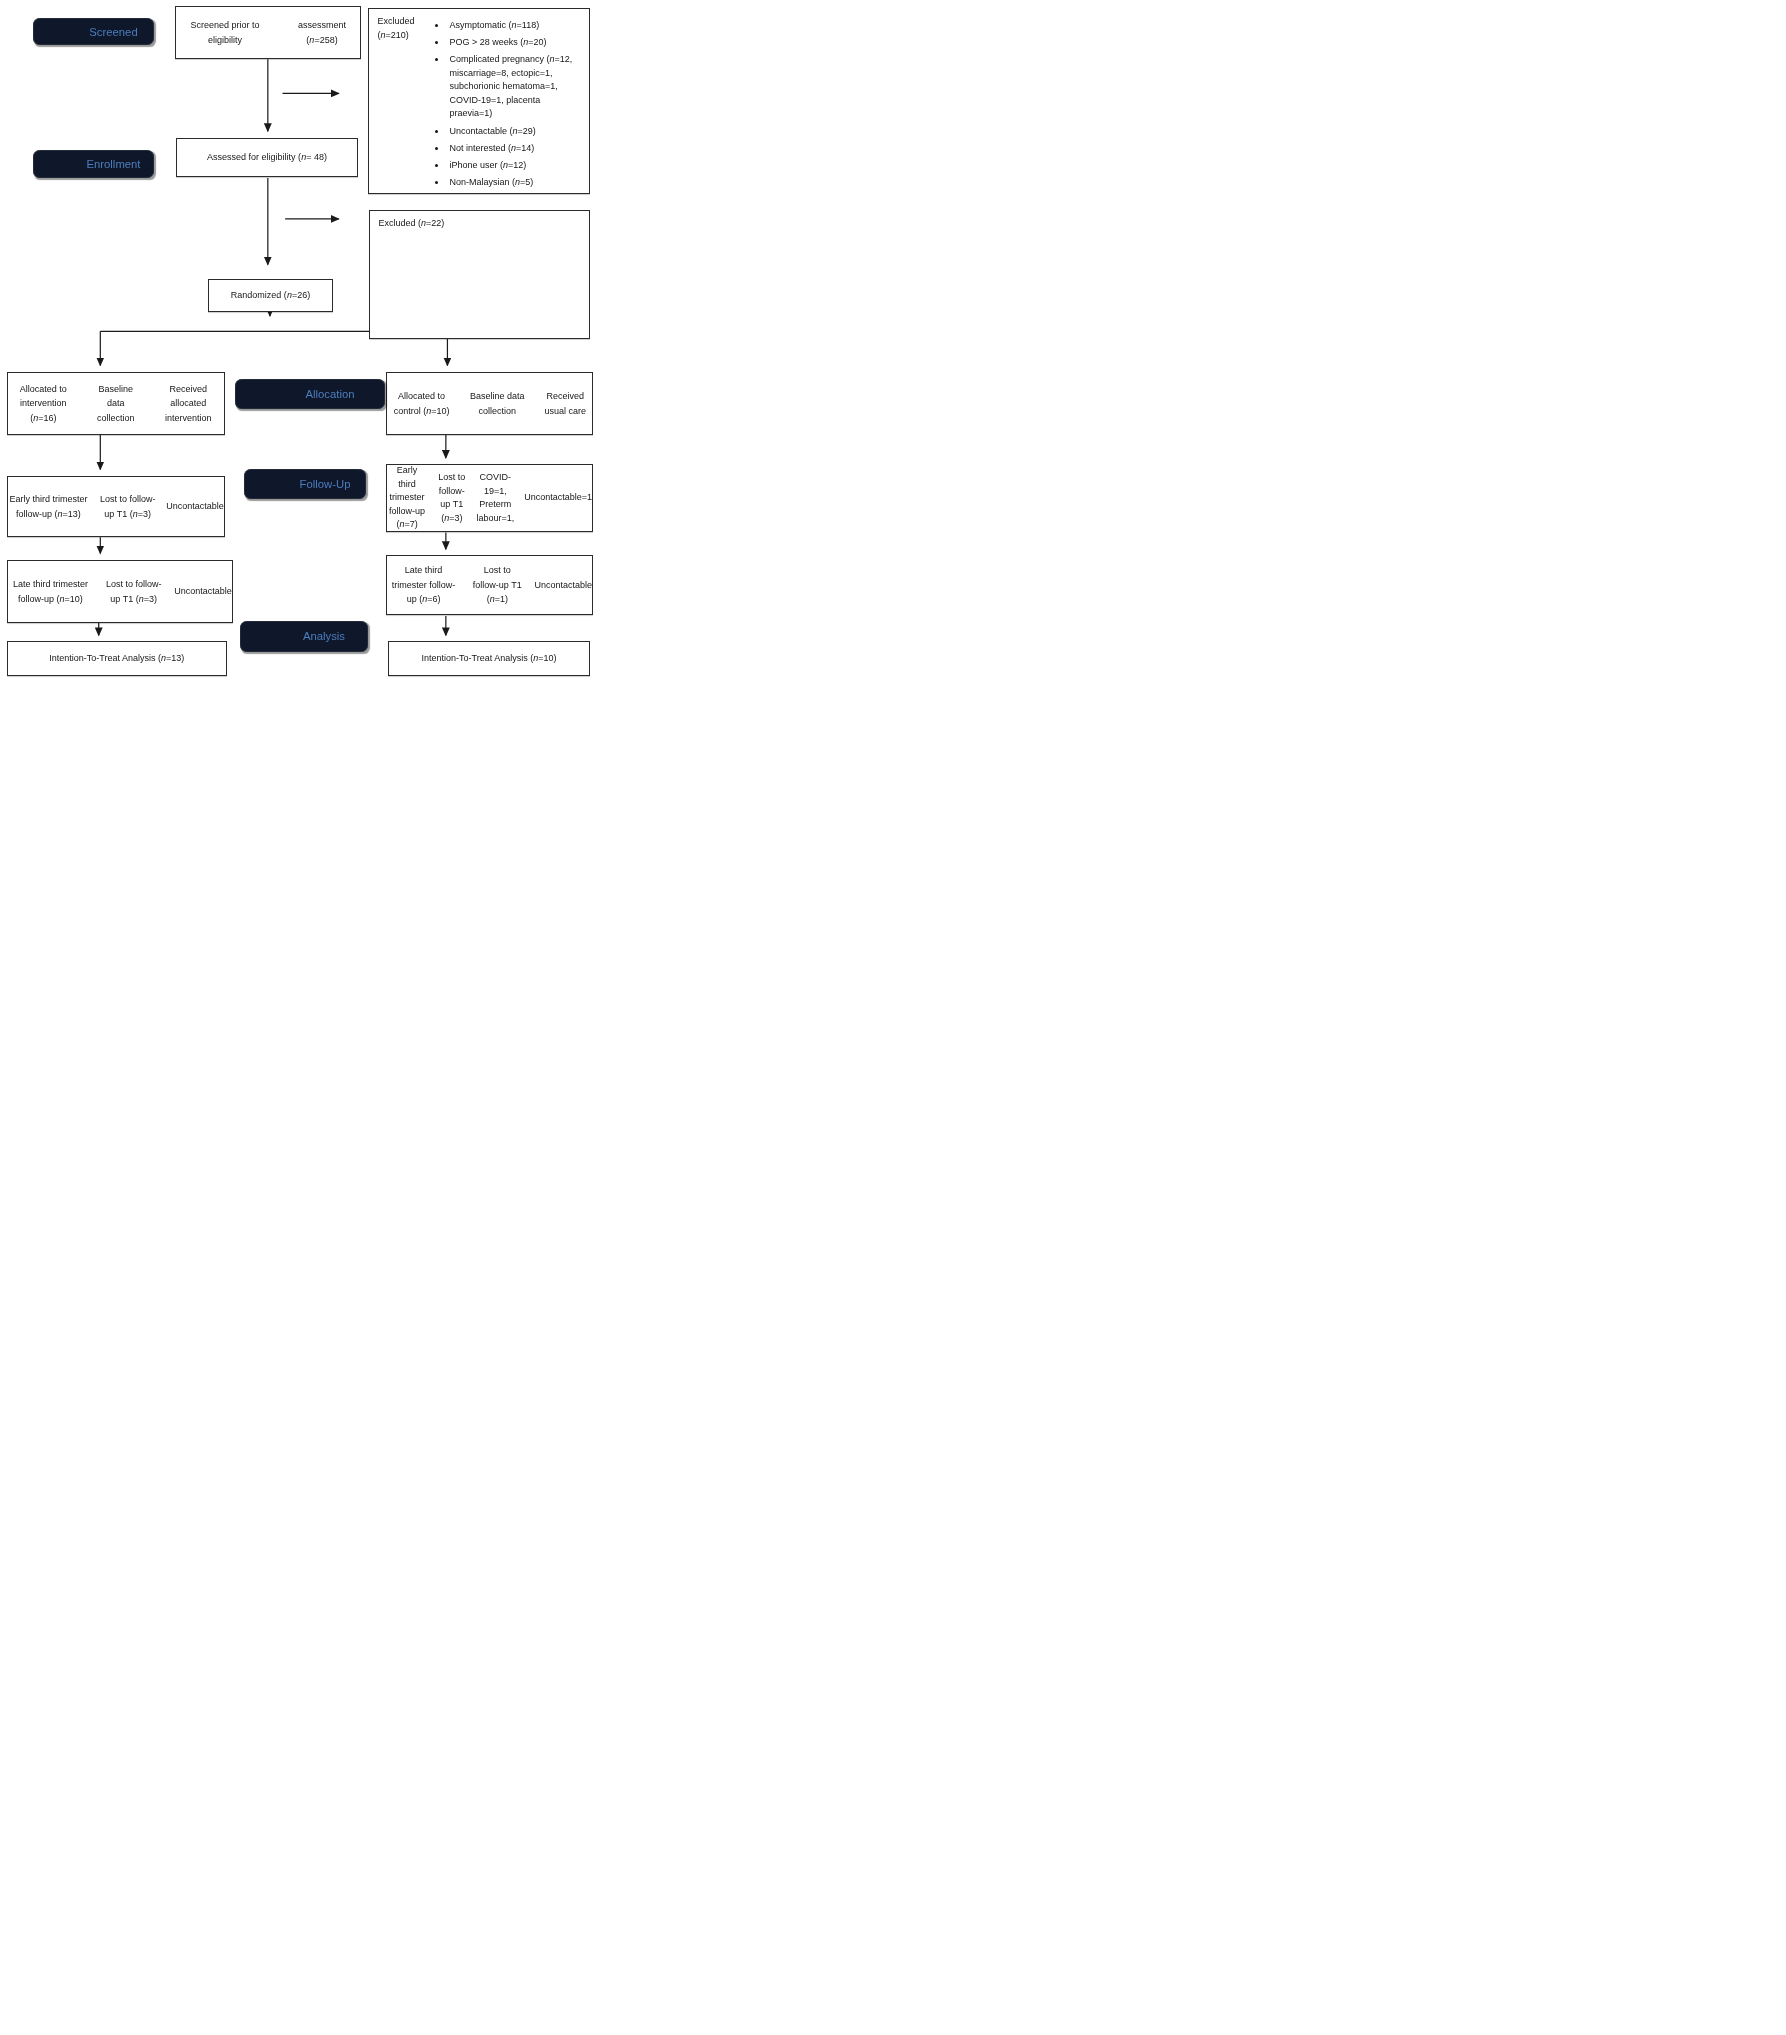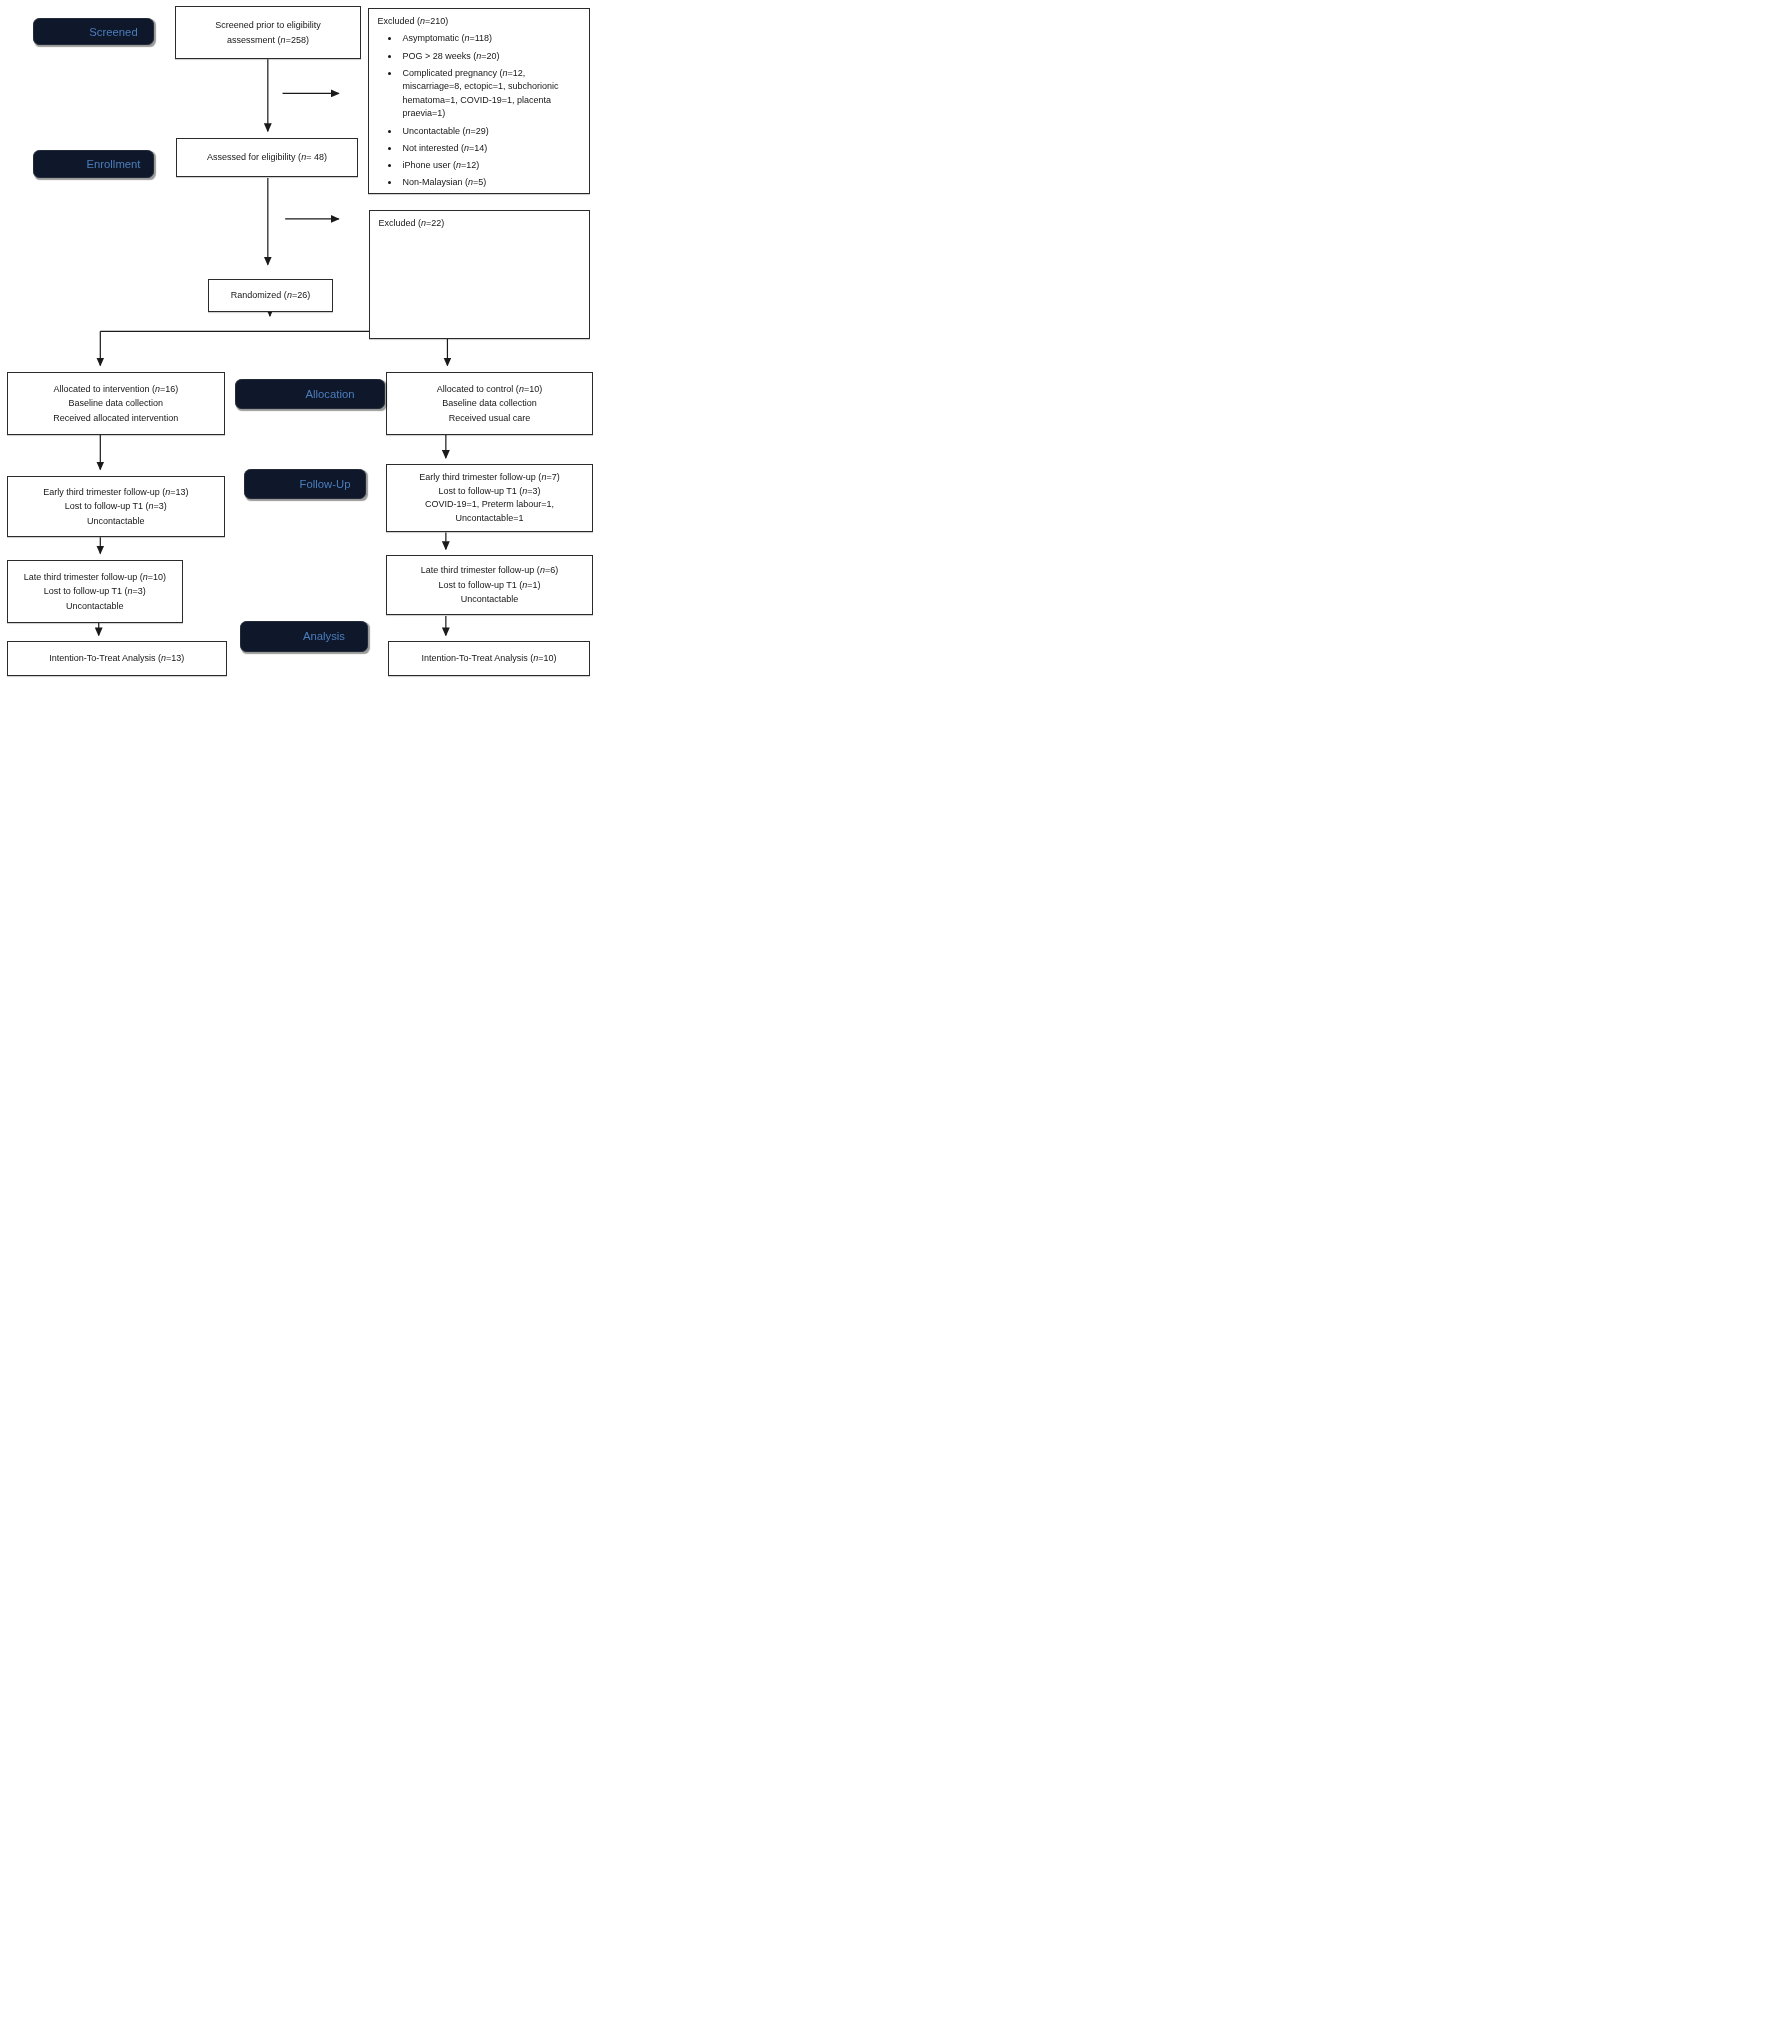--- a/index.html
+++ b/index.html
@@ -12,27 +12,28 @@
     overflow: hidden;
   }
   svg.connectors { position: absolute; left: 0; top: 0; z-index: 1; }
   .wbox {
     position: absolute;
     z-index: 2;
     background: #ffffff;
     border: 1.3px solid #2b2b2b;
     box-sizing: border-box;
     display: flex;
-    flex-direction: column;
+    flex-direction: row;
     align-items: center;
     justify-content: center;
     text-align: center;
     font-size: 9px;
     line-height: 1.6;
     box-shadow: 0 1.1px 0 rgba(0,0,0,0.18);
+    gap: 10px;
   }
   .wbox.listbox {
     align-items: flex-start;
     justify-content: flex-start;
     text-align: left;
     padding: 6.3px 7.4px 5.3px 8.4px;
   }
   .listbox .ex-title { font-size: 9px; line-height: 1.5; }
   .listbox ul {
     margin: 3.7px 0 0 0;
@@ -165,21 +166,21 @@
     <span class="ln">Uncontactable</span>
   </div>
 
   <div class="wbox" style="left:386px; top:464px; width:207px; height:68px; line-height:1.5;">
     <span class="ln">Early third trimester follow-up (<i>n</i>=7)</span>
     <span class="ln">Lost to follow-up T1 (<i>n</i>=3)</span>
     <span class="ln">COVID-19=1, Preterm labour=1,</span>
     <span class="ln">Uncontactable=1</span>
   </div>
 
-  <div class="wbox" style="left:6.8px; top:560px; width:176px; height:63px;">
+  <div class="wbox" style="left:6.8px; top:560px; width:226px; height:63px;">
     <span class="ln">Late third trimester follow-up (<i>n</i>=10)</span>
     <span class="ln">Lost to follow-up T1 (<i>n</i>=3)</span>
     <span class="ln">Uncontactable</span>
   </div>
 
   <div class="wbox" style="left:386px; top:555px; width:207px; height:60px;">
     <span class="ln">Late third trimester follow-up (<i>n</i>=6)</span>
     <span class="ln">Lost to follow-up T1 (<i>n</i>=1)</span>
     <span class="ln">Uncontactable</span>
   </div>

